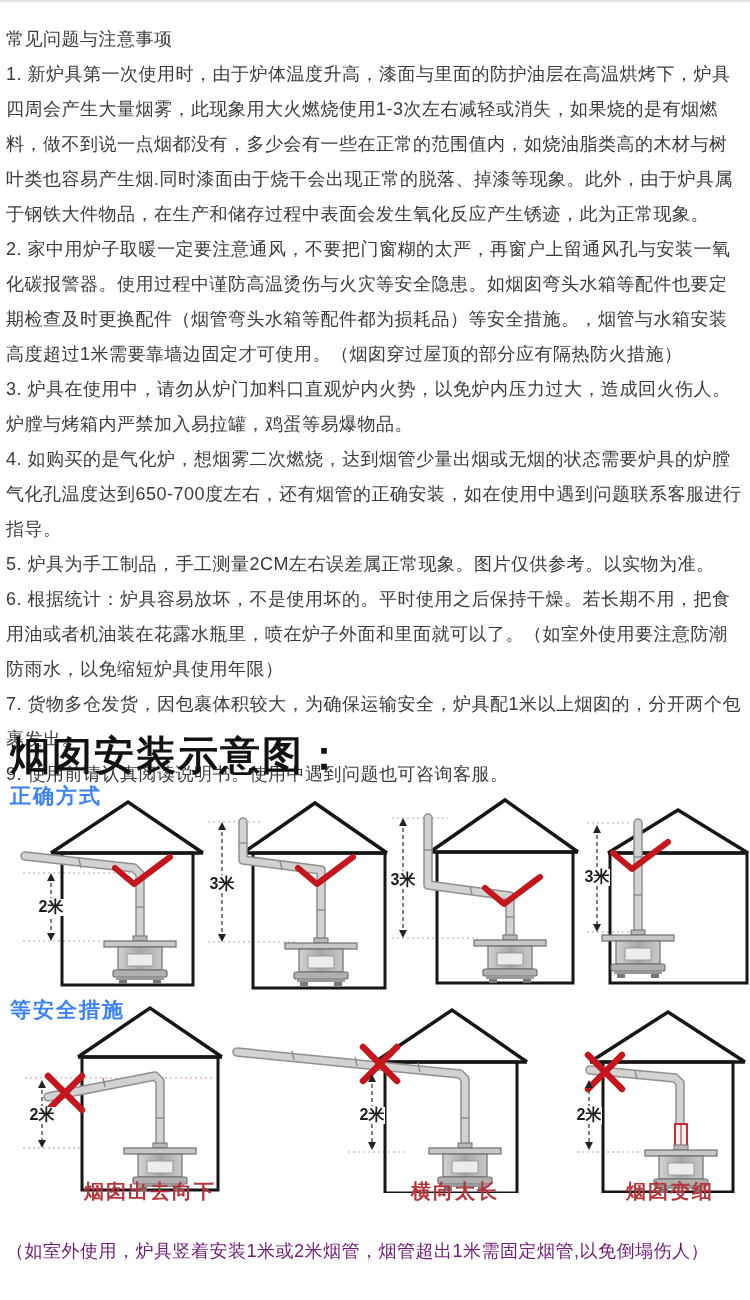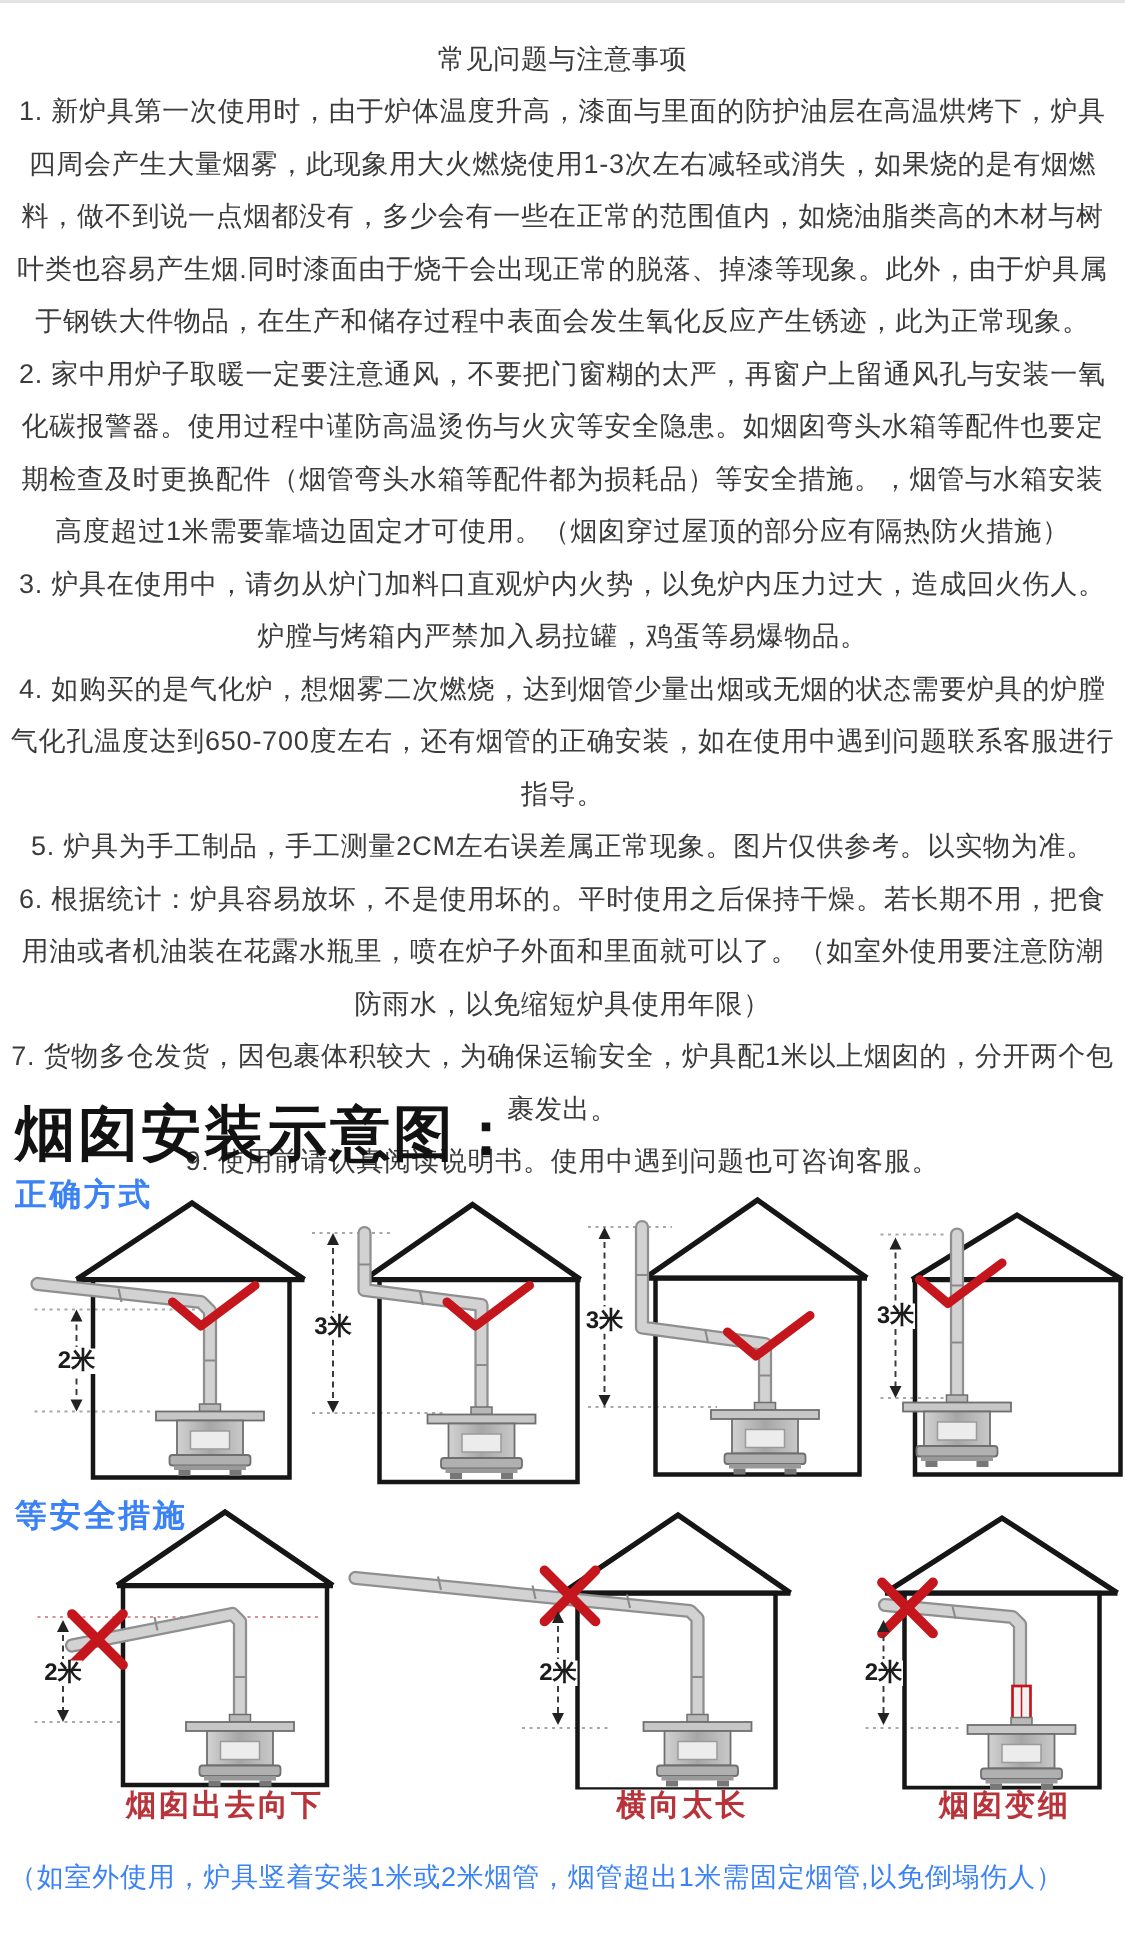--- a/index.html
+++ b/index.html
@@ -12,21 +12,21 @@
     color:#3b3b3b;
     overflow:hidden;
   }
   .top-hairline{position:absolute;top:0;left:0;width:750px;height:2px;background:#e4e4e4;}
   .notice{
     position:absolute;top:22px;left:0;width:738px;
     padding:0 6px;
     font-size:18px;line-height:35px;color:#3b3b3b;
     letter-spacing:0.5px;
   }
-  .notice p{margin:0;text-align:center;}
+  .notice p{margin:0;}
   .diagram{
     position:absolute;top:722px;left:0;width:750px;height:578px;padding-left:16px;
   }
   .diagram-title{
     position:absolute;top:6px;left:10px;
     font-size:40px;font-weight:700;color:#121212;letter-spacing:2px;
   }
   .method-label{
     position:absolute;left:10px;
     font-size:21px;font-weight:700;color:#3b82f6;letter-spacing:2px;
@@ -35,30 +35,30 @@
   .method-label.wrong{top:274px;}
   .house{position:absolute;}
   .house-c1{left:15px;top:73px;}
   .house-c2{left:205px;top:73px;}
   .house-c3{left:390px;top:73px;}
   .house-c4{left:585px;top:73px;}
   .house-w1{left:15px;top:278px;}
   .house-w2{left:230px;top:278px;}
   .house-w3{left:575px;top:278px;}
   .caption{
-    position:absolute;top:468px;width:200px;
+    position:absolute;top:456px;width:200px;
     text-align:center;
     font-size:20px;font-weight:700;color:#b8343a;letter-spacing:2px;
   }
   .caption.c1{left:50px;}
   .caption.c2{left:355px;}
   .caption.c3{left:570px;}
   .footnote{
     position:absolute;top:514px;left:6px;width:738px;
-    font-size:18px;color:#3b82f6;line-height:30px;letter-spacing:0.5px;
+    font-size:18px;color:#701a75;line-height:30px;letter-spacing:0.5px;
   }
   
   .house-line{stroke:#161616;fill:none;}
   .pipe-outline{stroke:#8f8f8f;stroke-width:9.5;fill:none;stroke-linejoin:round;stroke-linecap:round;}
   .pipe-fill{stroke:#d2d2d2;stroke-width:6.5;fill:none;stroke-linejoin:round;stroke-linecap:round;}
   .pipe-tick{stroke:#8a8a8a;stroke-width:1.4;}
   .dim-line{stroke:#3a3a3a;stroke-width:1.3;stroke-dasharray:4 3;}
   .dim-arrow{fill:#222222;}
   .ref-dotted{stroke:#a8a8a8;stroke-width:1.2;stroke-dasharray:2 3;}
   .ref-dotted-red{stroke:#d89098;stroke-width:1.2;stroke-dasharray:2 3;}

